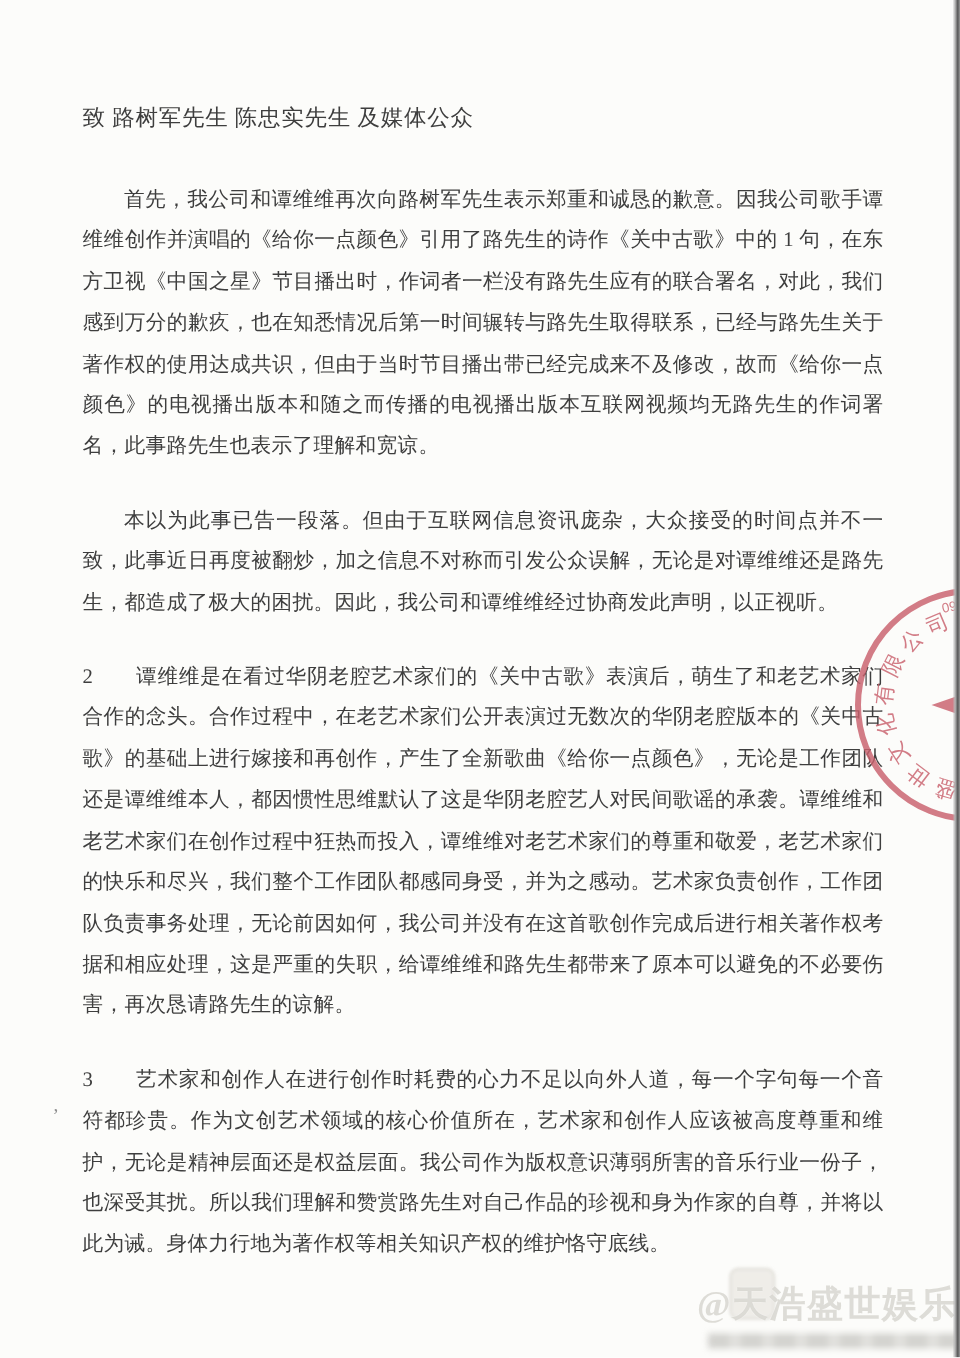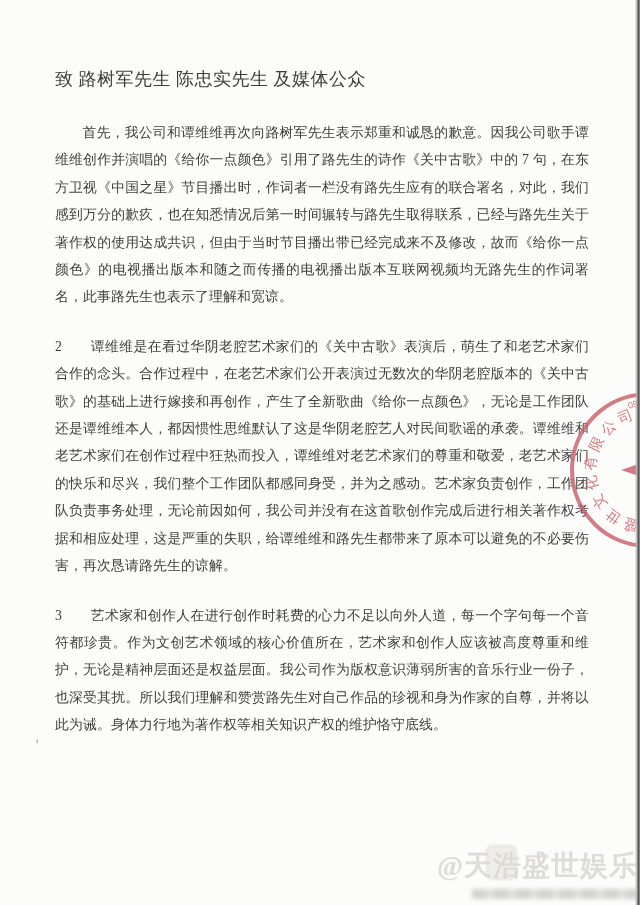--- a/index.html
+++ b/index.html
@@ -8,41 +8,41 @@
     width:640px;height:905px;
     background:#fcfcfa;
     overflow:hidden;
     font-family:"Liberation Serif","DejaVu Serif",serif;
     color:#3e3e3e;
   }
   .content{
     position:absolute;left:55px;top:66px;width:534px;
   }
   .recipient{
-    font-size:18px;line-height:27px;margin-bottom:26px;
+    font-size:15px;line-height:27px;margin-bottom:26px;
     letter-spacing:.5px;
   }
   p.para{
     margin:0 0 22px 0;
     font-size:13.8px;
     line-height:27.4px;
     text-align:justify;
     text-justify:inter-ideograph;
     letter-spacing:.2px;
   }
   p.indent{text-indent:2em;}
   .item-num{display:inline-block;min-width:12px;margin-right:1.7em;}
   
   .scan-edge{
     position:absolute;top:0;bottom:0;right:0;width:5px;
     background:linear-gradient(to right, rgba(180,180,180,0), #b5b5b5 35%, #565656 70%, #9a9a9a 100%);
   }
   .watermark{
     position:absolute;right:2px;bottom:20px;
-    font-size:28px;font-weight:bold;letter-spacing:1px;
+    font-size:24px;font-weight:bold;letter-spacing:1px;
     color:rgba(203,201,193,0.65);
     text-shadow:0 0 1px rgba(255,255,255,.8);
     white-space:nowrap;
   }
   .watermark-logo{
     position:absolute;left:486px;top:845px;width:27px;height:31px;
     background:#edebe6;border:2px solid #e2e0da;border-radius:6px;
     filter:blur(1.2px);opacity:.85;
   }
   .scan-smudge-bar{
@@ -59,22 +59,23 @@
   }
 </style>
 </head>
 <body>
 
 <div class="page">
 
   <div class="content">
     <div class="recipient">致 路树军先生 陈忠实先生 及媒体公众</div>
 
-    <p class="para indent">首先，我公司和谭维维再次向路树军先生表示郑重和诚恳的歉意。因我公司歌手谭维维创作并演唱的《给你一点颜色》引用了路先生的诗作《关中古歌》中的 7 句，在东方卫视《中国之星》节目播出时，作词者一栏没有路先生应有的联合署名，对此，我们感到万分的歉疚，也在知悉情况后第一时间辗转与路先生取得联系，已经与路先生关于著作权的使用达成共识，但由于当时节目播出带已经完成来不及修改，故而《给你一点颜色》的电视播出版本和随之而传播的电视播出版本互联网视频均无路先生的作词署名，此事路先生也表示了理解和宽谅。</p>
+    <p class="para indent">首先，我公司和谭维维再次向路树军先生表示郑重和诚恳的歉意。因我公司歌手谭维维创作并演唱的《给你一点颜色》引用了路先生的诗作《关中古歌》中的 1 句，在东方卫视《中国之星》节目播出时，作词者一栏没有路先生应有的联合署名，对此，我们感到万分的歉疚，也在知悉情况后第一时间辗转与路先生取得联系，已经与路先生关于著作权的使用达成共识，但由于当时节目播出带已经完成来不及修改，故而《给你一点颜色》的电视播出版本和随之而传播的电视播出版本互联网视频均无路先生的作词署名，此事路先生也表示了理解和宽谅。</p>
 
+    <p class="para indent">本以为此事已告一段落。但由于互联网信息资讯庞杂，大众接受的时间点并不一致，此事近日再度被翻炒，加之信息不对称而引发公众误解，无论是对谭维维还是路先生，都造成了极大的困扰。因此，我公司和谭维维经过协商发此声明，以正视听。</p>
 
 
     <p class="para"><span class="item-num">2</span><span class="item-text">谭维维是在看过华阴老腔艺术家们的《关中古歌》表演后，萌生了和老艺术家们合作的念头。合作过程中，在老艺术家们公开表演过无数次的华阴老腔版本的《关中古歌》的基础上进行嫁接和再创作，产生了全新歌曲《给你一点颜色》，无论是工作团队还是谭维维本人，都因惯性思维默认了这是华阴老腔艺人对民间歌谣的承袭。谭维维和老艺术家们在创作过程中狂热而投入，谭维维对老艺术家们的尊重和敬爱，老艺术家们的快乐和尽兴，我们整个工作团队都感同身受，并为之感动。艺术家负责创作，工作团队负责事务处理，无论前因如何，我公司并没有在这首歌创作完成后进行相关著作权考据和相应处理，这是严重的失职，给谭维维和路先生都带来了原本可以避免的不必要伤害，再次恳请路先生的谅解。</span></p>
 
     <p class="para"><span class="item-num">3</span><span class="item-text">艺术家和创作人在进行创作时耗费的心力不足以向外人道，每一个字句每一个音符都珍贵。作为文创艺术领域的核心价值所在，艺术家和创作人应该被高度尊重和维护，无论是精神层面还是权益层面。我公司作为版权意识薄弱所害的音乐行业一份子，也深受其扰。所以我们理解和赞赏路先生对自己作品的珍视和身为作家的自尊，并将以此为诫。身体力行地为著作权等相关知识产权的维护恪守底线。</span></p>
   </div>
 
   <svg class="seal-layer" width="640" height="905" viewBox="0 0 640 905" id="seal-svg">
       <g opacity="0.82">
         <circle cx="648" cy="470" r="76" fill="none" stroke="#c9616d" stroke-width="4"></circle>

